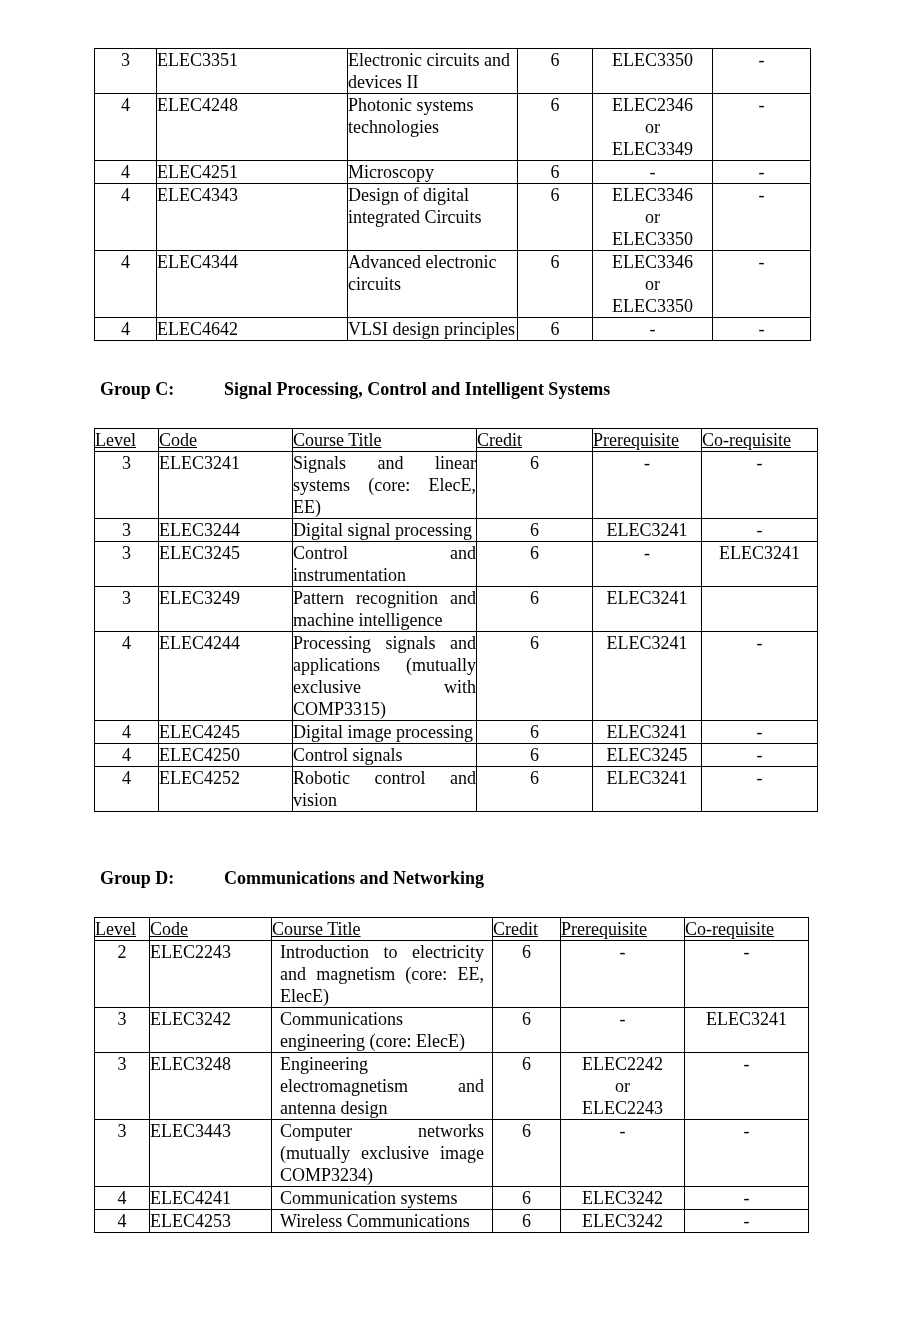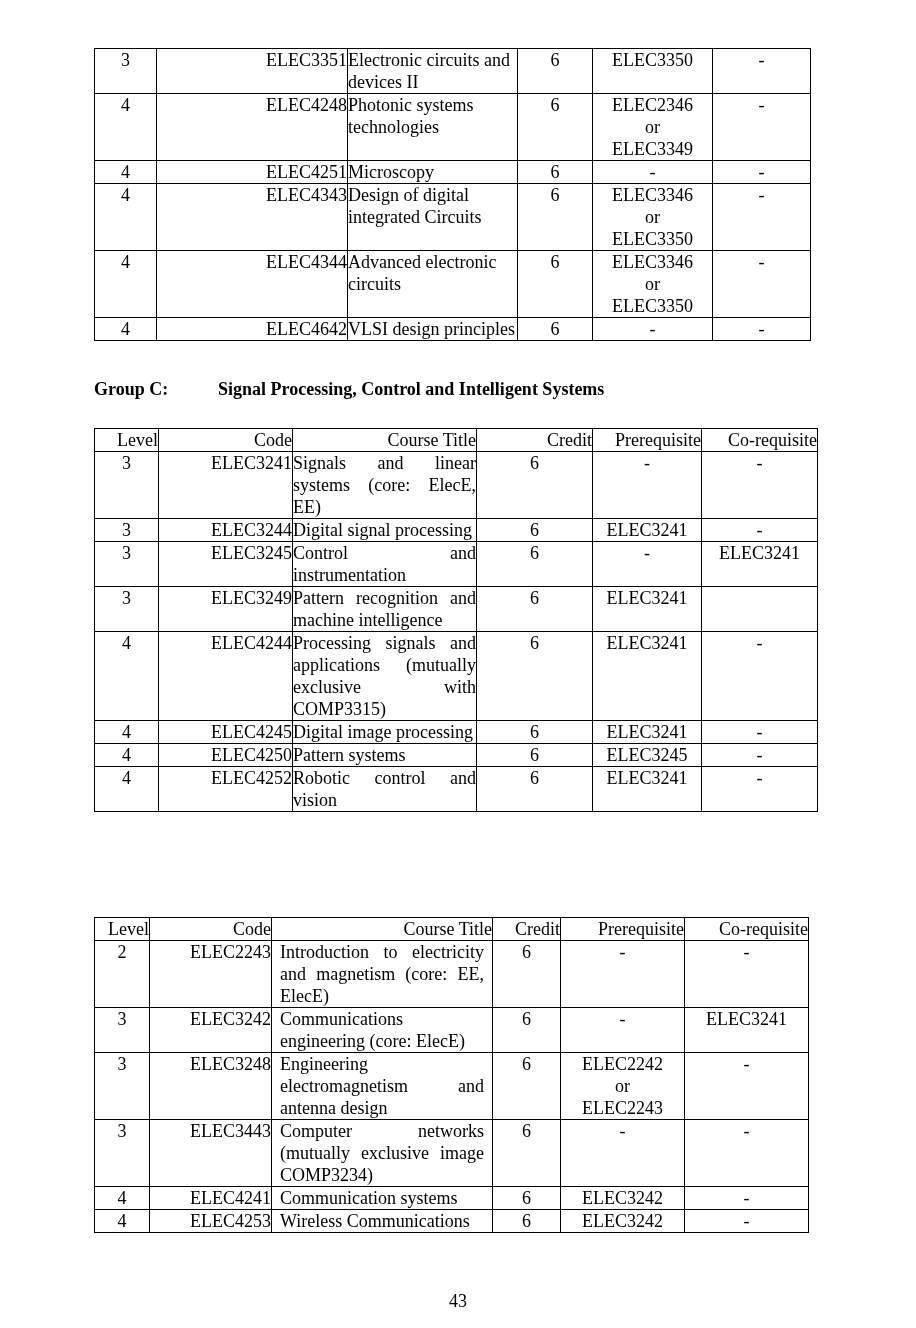--- a/index.html
+++ b/index.html
@@ -18,44 +18,44 @@
     table-layout: fixed;
     position: absolute;
   }
   table.course-table th, table.course-table td {
     border: 1.5px solid #000;
     vertical-align: top;
     padding: 0;
     font-weight: normal;
     overflow: hidden;
   }
-  th.col-header { text-align: right; }
+  th.col-header { text-align: left; text-decoration: underline; }
   td.c-level, td.c-credit, td.c-prereq, td.c-coreq { text-align: center; }
   td.c-prereq { white-space: pre-line; }
-  td.c-code { text-align: right; padding-left: 8px; }
+  td.c-code { text-align: left; padding-left: 8px; }
   td.c-title { text-align: left; padding: 0 7px; }
   td.c-title.justify { text-align: justify; }
   #tbl-top { left: 94px; top: 48px; }
   #tbl-c   { left: 94px; top: 428px; }
   #tbl-d   { left: 94px; top: 917px; }
   #tbl-d th.col-header { overflow-wrap: anywhere; }
   #tbl-d td.c-title { padding: 0 8px; font-family: Liberation Serif, serif; }
   
   #tbl-top col:nth-child(1){width:62px}  #tbl-top col:nth-child(2){width:191px}
   #tbl-top col:nth-child(3){width:170px} #tbl-top col:nth-child(4){width:75px}
   #tbl-top col:nth-child(5){width:120px} #tbl-top col:nth-child(6){width:98px}
   #tbl-c col:nth-child(1){width:64px}  #tbl-c col:nth-child(2){width:134px}
   #tbl-c col:nth-child(3){width:184px} #tbl-c col:nth-child(4){width:116px}
   #tbl-c col:nth-child(5){width:109px} #tbl-c col:nth-child(6){width:116px}
   #tbl-d col:nth-child(1){width:55px}  #tbl-d col:nth-child(2){width:122px}
   #tbl-d col:nth-child(3){width:221px} #tbl-d col:nth-child(4){width:68px}
   #tbl-d col:nth-child(5){width:124px} #tbl-d col:nth-child(6){width:124px}
   .group-heading {
     position: absolute;
-    left: 94px;
+    left: 100px;
     font-weight: bold;
     white-space: nowrap;
   }
   #hdg-c { top: 378px; }
   #hdg-d { top: 867px; }
   .group-label { display: inline-block; width: 124px; }
   .page-number {
     position: absolute;
     top: 1290px;
     left: 0; width: 100%;
@@ -202,36 +202,39 @@
           <td class="c-level">4</td>
           <td class="c-code">ELEC4245</td>
           <td class="c-title justify">Digital image processing</td>
           <td class="c-credit">6</td>
           <td class="c-prereq">ELEC3241</td>
           <td class="c-coreq">-</td>
         </tr>
         <tr>
           <td class="c-level">4</td>
           <td class="c-code">ELEC4250</td>
-          <td class="c-title justify">Pattern systems</td>
+          <td class="c-title justify">Control signals</td>
           <td class="c-credit">6</td>
           <td class="c-prereq">ELEC3245</td>
           <td class="c-coreq">-</td>
         </tr>
         <tr>
           <td class="c-level">4</td>
           <td class="c-code">ELEC4252</td>
           <td class="c-title justify">Robotic control and vision</td>
           <td class="c-credit">6</td>
           <td class="c-prereq">ELEC3241</td>
           <td class="c-coreq">-</td>
         </tr>
       </tbody>
   </table>
 
+  <div class="group-heading" id="hdg-d">
+    <span class="group-label">Group D:</span><span>Communications and Networking</span>
+  </div>
 
   <table class="course-table" id="tbl-d">
     <colgroup>
         <col>
         <col>
         <col>
         <col>
         <col>
         <col>
       </colgroup>
@@ -292,15 +295,14 @@
           <td class="c-level">4</td>
           <td class="c-code">ELEC4253</td>
           <td class="c-title justify">Wireless Communications</td>
           <td class="c-credit">6</td>
           <td class="c-prereq">ELEC3242</td>
           <td class="c-coreq">-</td>
         </tr>
       </tbody>
   </table>
 
-  <div class="page-number">43</div>
 
 </div>
 
 </body></html>

